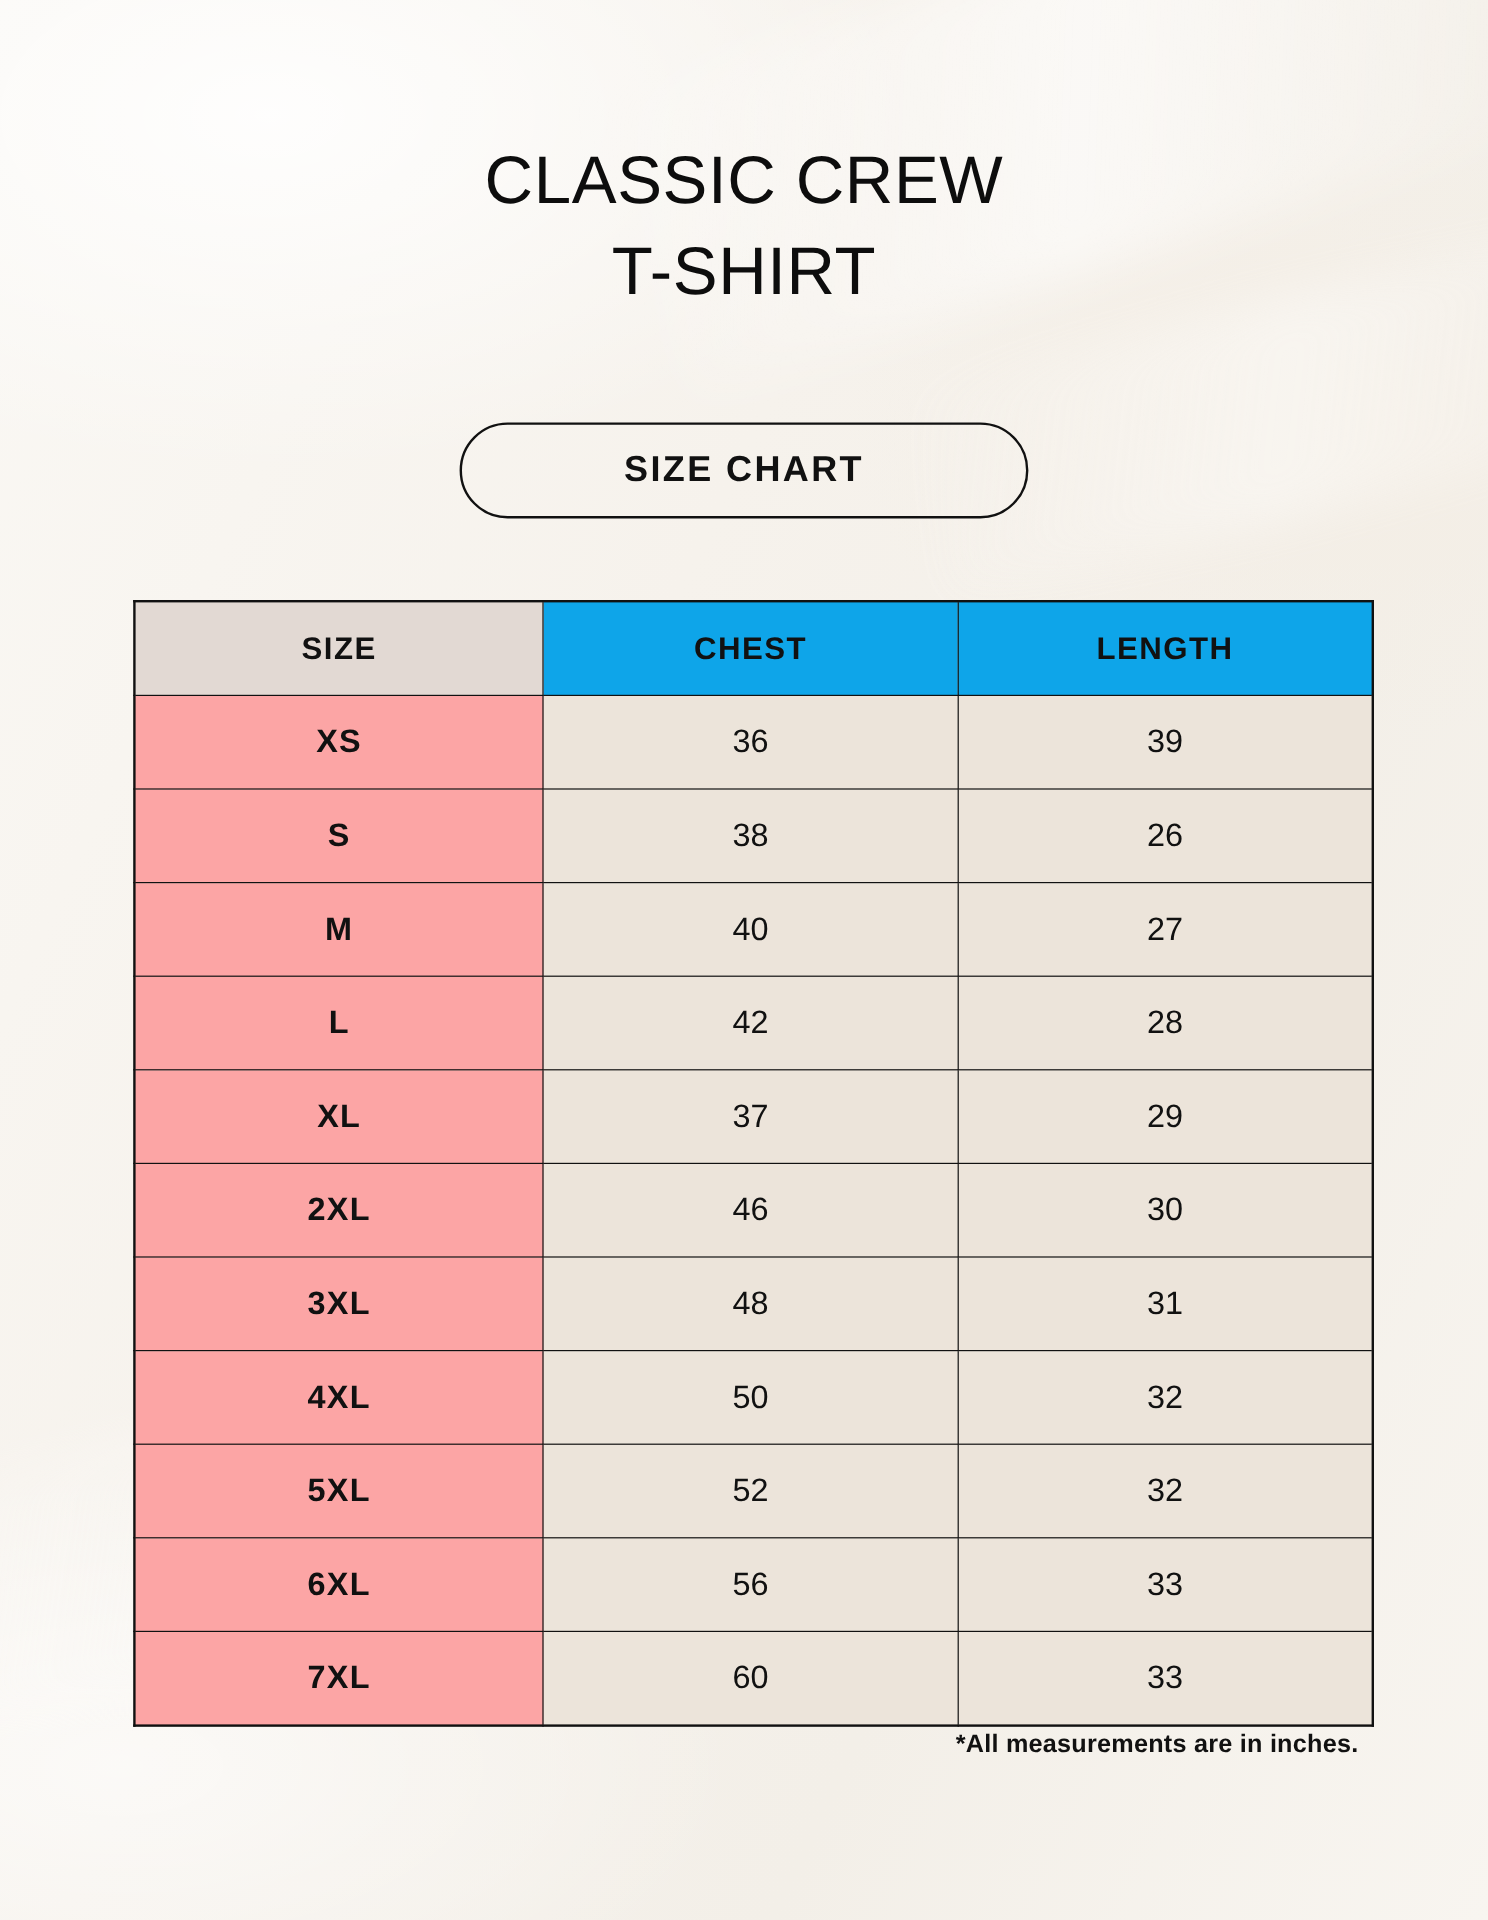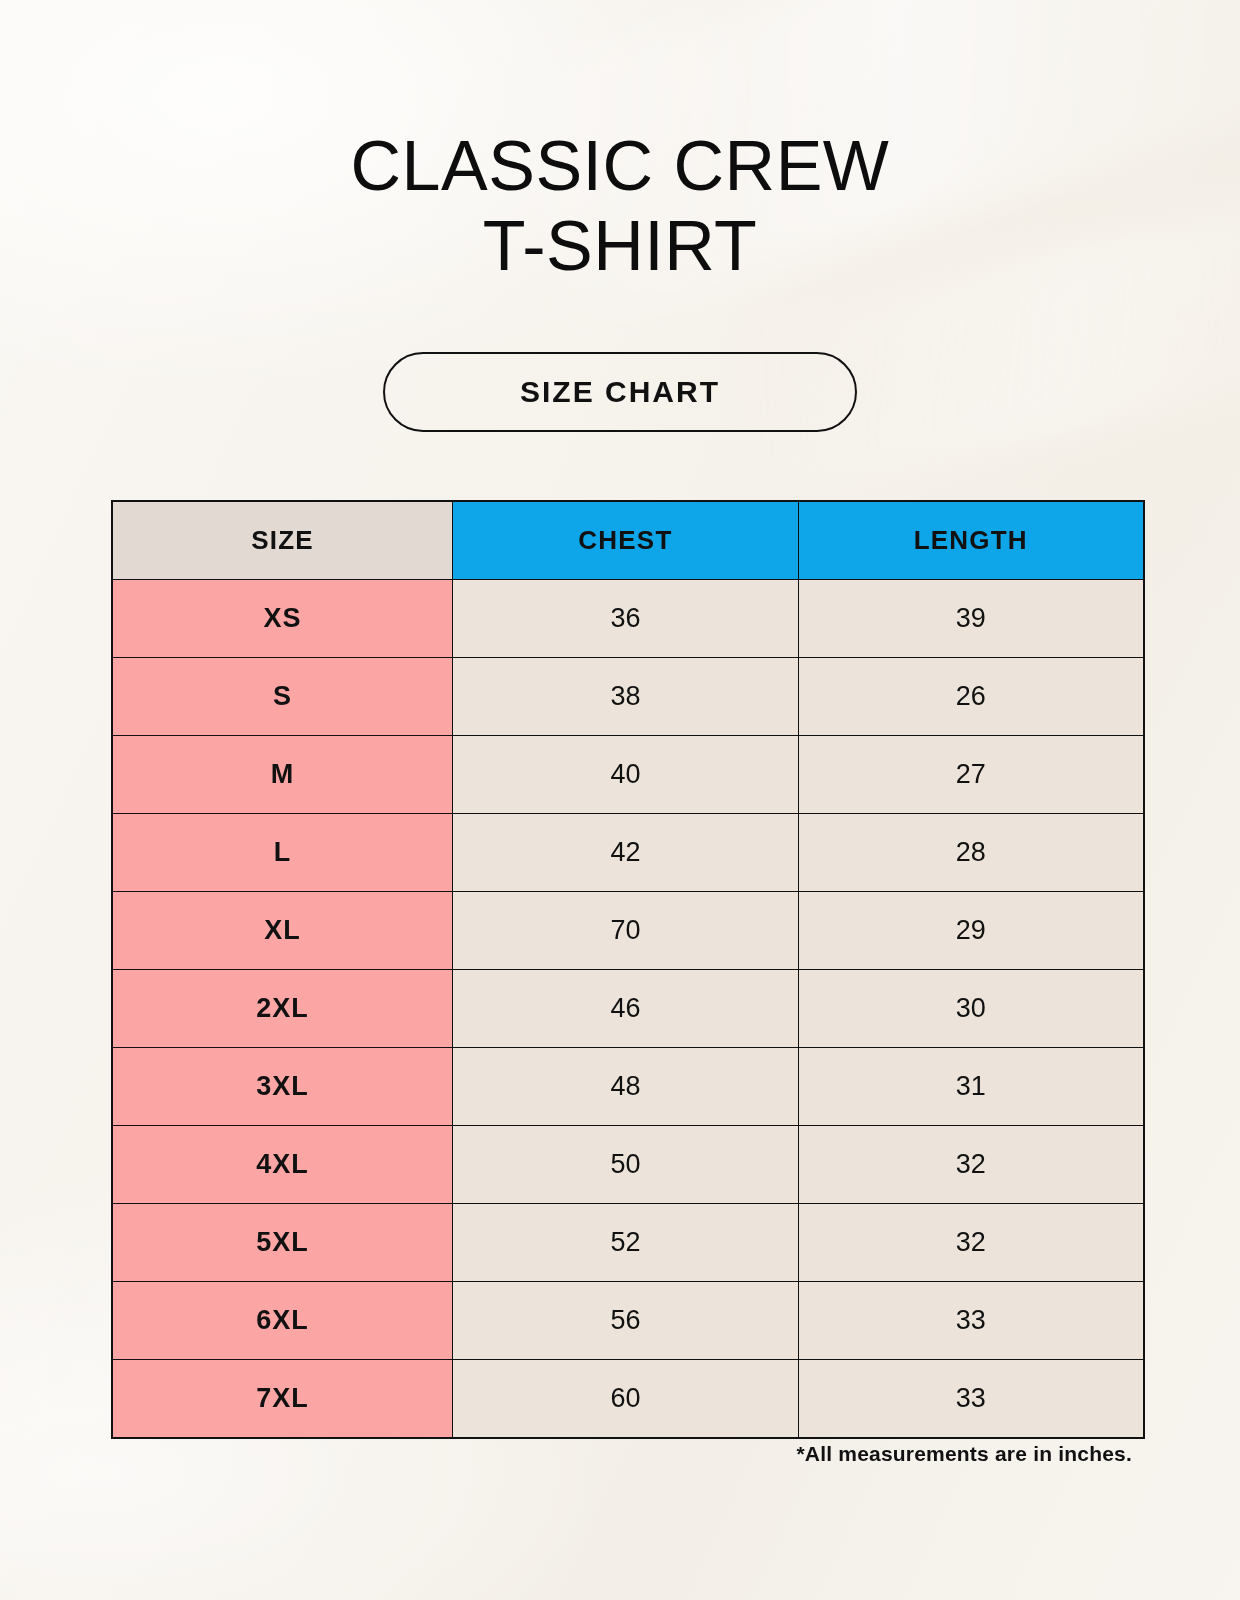--- a/index.html
+++ b/index.html
@@ -42,27 +42,27 @@
     height: 1600px;
     box-sizing: border-box;
   }
 
   .title {
     position: absolute;
     top: 84px;
     left: 0;
     right: 0;
     text-align: center;
-    font-size: 70px;
+    font-size: 56px;
     line-height: 1.0;
     letter-spacing: 0.5px;
     font-weight: 400;
     color: #0d0d0d;
   }
-  .title .line2 { display: block; margin-top: 10px; }
+  .title .line2 { display: block; margin-top: 20px; }
 
   .badge-wrap {
     position: absolute;
     top: 352px;
     left: 0;
     right: 0;
     display: flex;
     justify-content: center;
   }
   .badge {
@@ -181,21 +181,21 @@
           <td class="cell-val">40</td>
           <td class="cell-val">27</td>
         </tr>
         <tr>
           <td class="cell-size">L</td>
           <td class="cell-val">42</td>
           <td class="cell-val">28</td>
         </tr>
         <tr>
           <td class="cell-size">XL</td>
-          <td class="cell-val">70</td>
+          <td class="cell-val">37</td>
           <td class="cell-val">29</td>
         </tr>
         <tr>
           <td class="cell-size">2XL</td>
           <td class="cell-val">46</td>
           <td class="cell-val">30</td>
         </tr>
         <tr>
           <td class="cell-size">3XL</td>
           <td class="cell-val">48</td>

